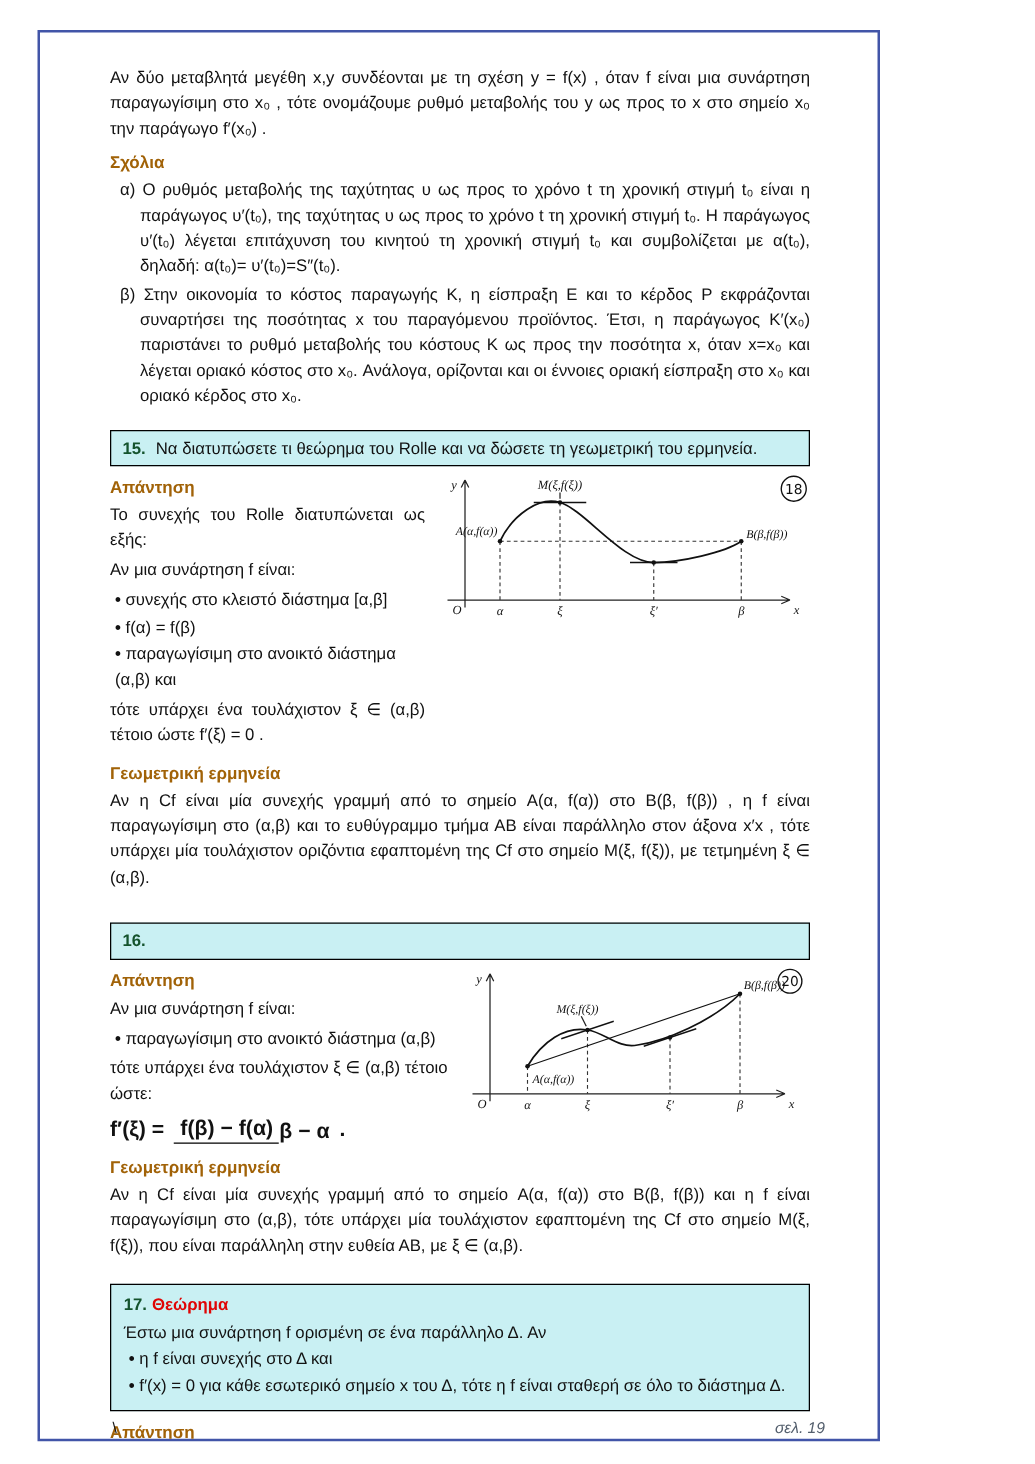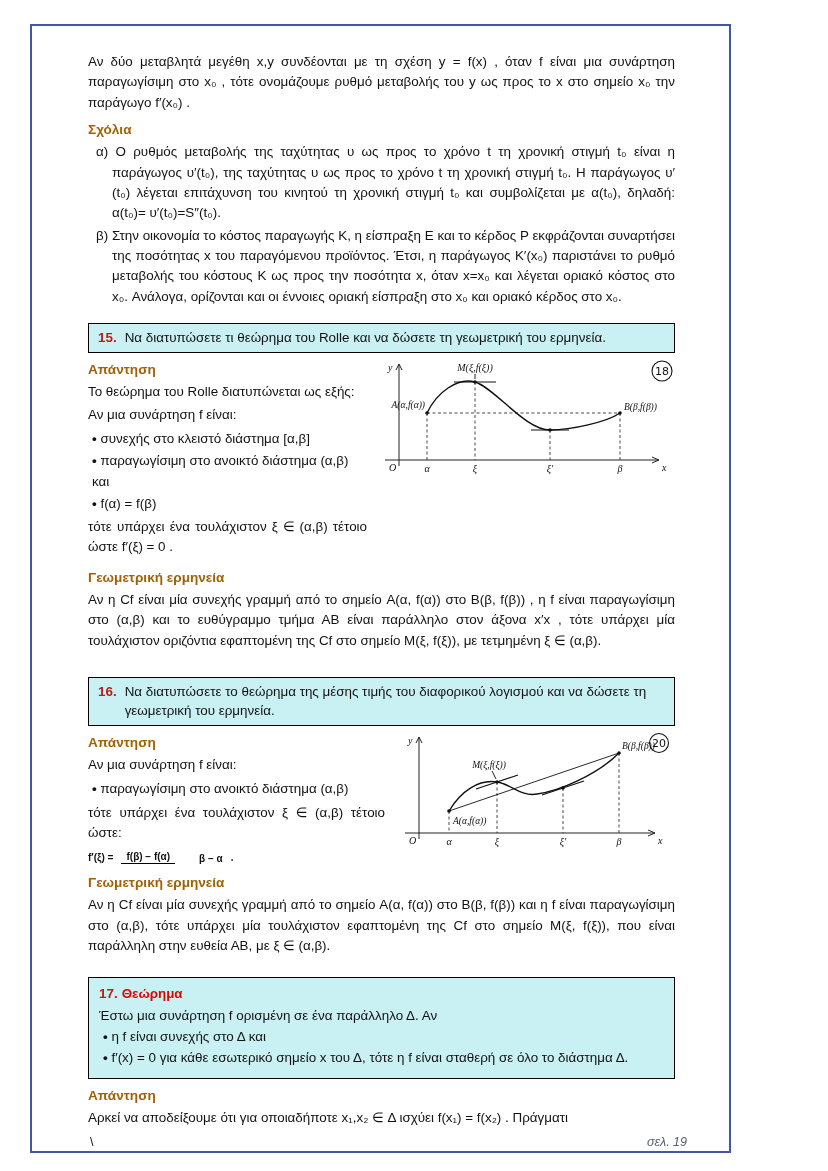--- a/index.html
+++ b/index.html
@@ -1,44 +1,44 @@
 <!DOCTYPE html>
 <html><head>
 <meta charset="utf-8">
 <style>
   html, body { margin:0; padding:0; }
   body {
     width:828px; height:1171px; background:#ffffff;
     font-family:"Liberation Sans", sans-serif; color:#121212;
   }
-  .page { position:relative; width:732px; height:1171px; background:#ffffff; overflow:hidden;padding-left:27px; }
+  .page { position:relative; width:732px; height:1171px; background:#ffffff; overflow:hidden; }
   .frame {
     position:absolute; left:30px; top:24px; right:28px; bottom:18px;
     border:2px solid #4255a8; overflow:hidden;
   }
   .content { padding:26px 54px 0 56px; font-size:13.4px; }
   p.body { margin:0 0 3px 0; line-height:1.52; text-align:justify; }
   p.hang { padding-left:16px; text-indent:-16px; margin:0 0 2px 8px; line-height:1.52; text-align:justify; }
   h3.bh { color:#a16207; font-size:13.6px; font-weight:700; margin:9px 0 5px 0; }
   .q-box {
     display:flex; gap:8px; align-items:flex-start;
     border:1.6px solid #000; background:#c9f0f3;
     padding:4px 9px; margin:16px 0 6px 0; line-height:1.45; font-size:13.4px;
   }
-  .q-num { color:#b91c1c; font-weight:700; white-space:nowrap; }
+  .q-num { color:#14532d; font-weight:700; white-space:nowrap; }
   .bullets { list-style:none; margin:0 0 3px 4px; padding:0; }
   .bullets li { line-height:1.6; }
   .bullets li::before { content:"\2022  "; font-weight:700; }
   .row { display:flex; gap:8px; align-items:flex-start; }
   .col { flex:1 1 auto; min-width:0; }
   .fig { flex:0 0 auto; margin:-24px 0 0 0; }
-  .formula { display:flex; align-items:center; gap:8px; font-weight:700; margin:8px 0 2px 0; font-size:10px; }
+  .formula { display:flex; align-items:center; gap:8px; font-weight:700; margin:8px 0 2px 0; font-size:17px; }
   .frac { display:inline-flex; flex-direction:row; align-items:center; }
   .frac .num { padding:0 5px 1px 5px; border-bottom:1.3px solid #000; }
-  .frac .den { padding-top:1px;margin-left:24px; }
+  .frac .den { padding-top:1px; }
   .tbox {
     border:1.6px solid #000; background:#c9f0f3;
     padding:6px 10px; margin:20px 0 6px 0; line-height:1.5;
   }
   .tbox .title { margin:0 0 2px 0; }
   .tbox .q-title { color:#e00505; font-weight:700; margin-left:4px; }
   .tbox p { margin:0; text-align:left; }
   .footer {
     position:absolute; left:0; right:0; bottom:0;
     display:flex; justify-content:space-between;
@@ -74,26 +74,26 @@
 
       <div class="q-box">
         <span class="q-num">15.</span>
         <span class="q-text">Να διατυπώσετε τι θεώρημα του Rolle και να δώσετε τη γεωμετρική του ερμηνεία.</span>
       </div>
 
       <h3 class="bh">Απάντηση</h3>
 
       <div class="row">
         <div class="col">
-          <p class="body">Το θεώρημα του Rolle διατυπώνεται ως εξής:</p>
+          <p class="body">Το συνεχής του Rolle διατυπώνεται ως εξής:</p>
           <p class="body">Αν μια συνάρτηση f είναι:</p>
           <ul class="bullets">
             <li>συνεχής στο κλειστό διάστημα [α,β]</li>
+            <li>f(α) = f(β)</li>
             <li>παραγωγίσιμη στο ανοικτό διάστημα (α,β) και</li>
-            <li>f(α) = f(β)</li>
           </ul>
           <p class="body">τότε υπάρχει ένα τουλάχιστον ξ ∈ (α,β) τέτοιο ώστε f′(ξ) = 0 .</p>
         </div>
 
         <figure class="fig">
           <svg width="300" height="130" viewBox="0 0 300 130">
 
             <path class="ax" d="M24,108 L24,6 M24,6 L21,12 M24,6 L27,12"></path>
             <path class="ax" d="M10,102 L284,102 M284,102 L277,99 M284,102 L277,105"></path>
 
@@ -128,21 +128,20 @@
             <text class="badge-t" x="287" y="17">18</text>
           </svg>
         </figure>
       </div>
 
       <h3 class="bh">Γεωμετρική ερμηνεία</h3>
       <p class="body">Αν η Cf είναι μία συνεχής γραμμή από το σημείο A(α, f(α)) στο B(β, f(β)) , η f είναι παραγωγίσιμη στο (α,β) και το ευθύγραμμο τμήμα ΑΒ είναι παράλληλο στον άξονα x′x , τότε υπάρχει μία τουλάχιστον οριζόντια εφαπτομένη της Cf στο σημείο Μ(ξ, f(ξ)), με τετμημένη ξ ∈ (α,β).</p>
 
       <div class="q-box" style="margin-top:26px;">
         <span class="q-num">16.</span>
-        <span class="q-text">Να διατυπώσετε το θεώρημα της μέσης τιμής του διαφορικού λογισμού και να δώσετε τη γεωμετρική του ερμηνεία.</span>
       </div>
 
       <h3 class="bh">Απάντηση</h3>
 
       <div class="row">
         <div class="col">
           <p class="body">Αν μια συνάρτηση f είναι:</p>
           <ul class="bullets">
             <li>παραγωγίσιμη στο ανοικτό διάστημα (α,β)</li>
           </ul>

